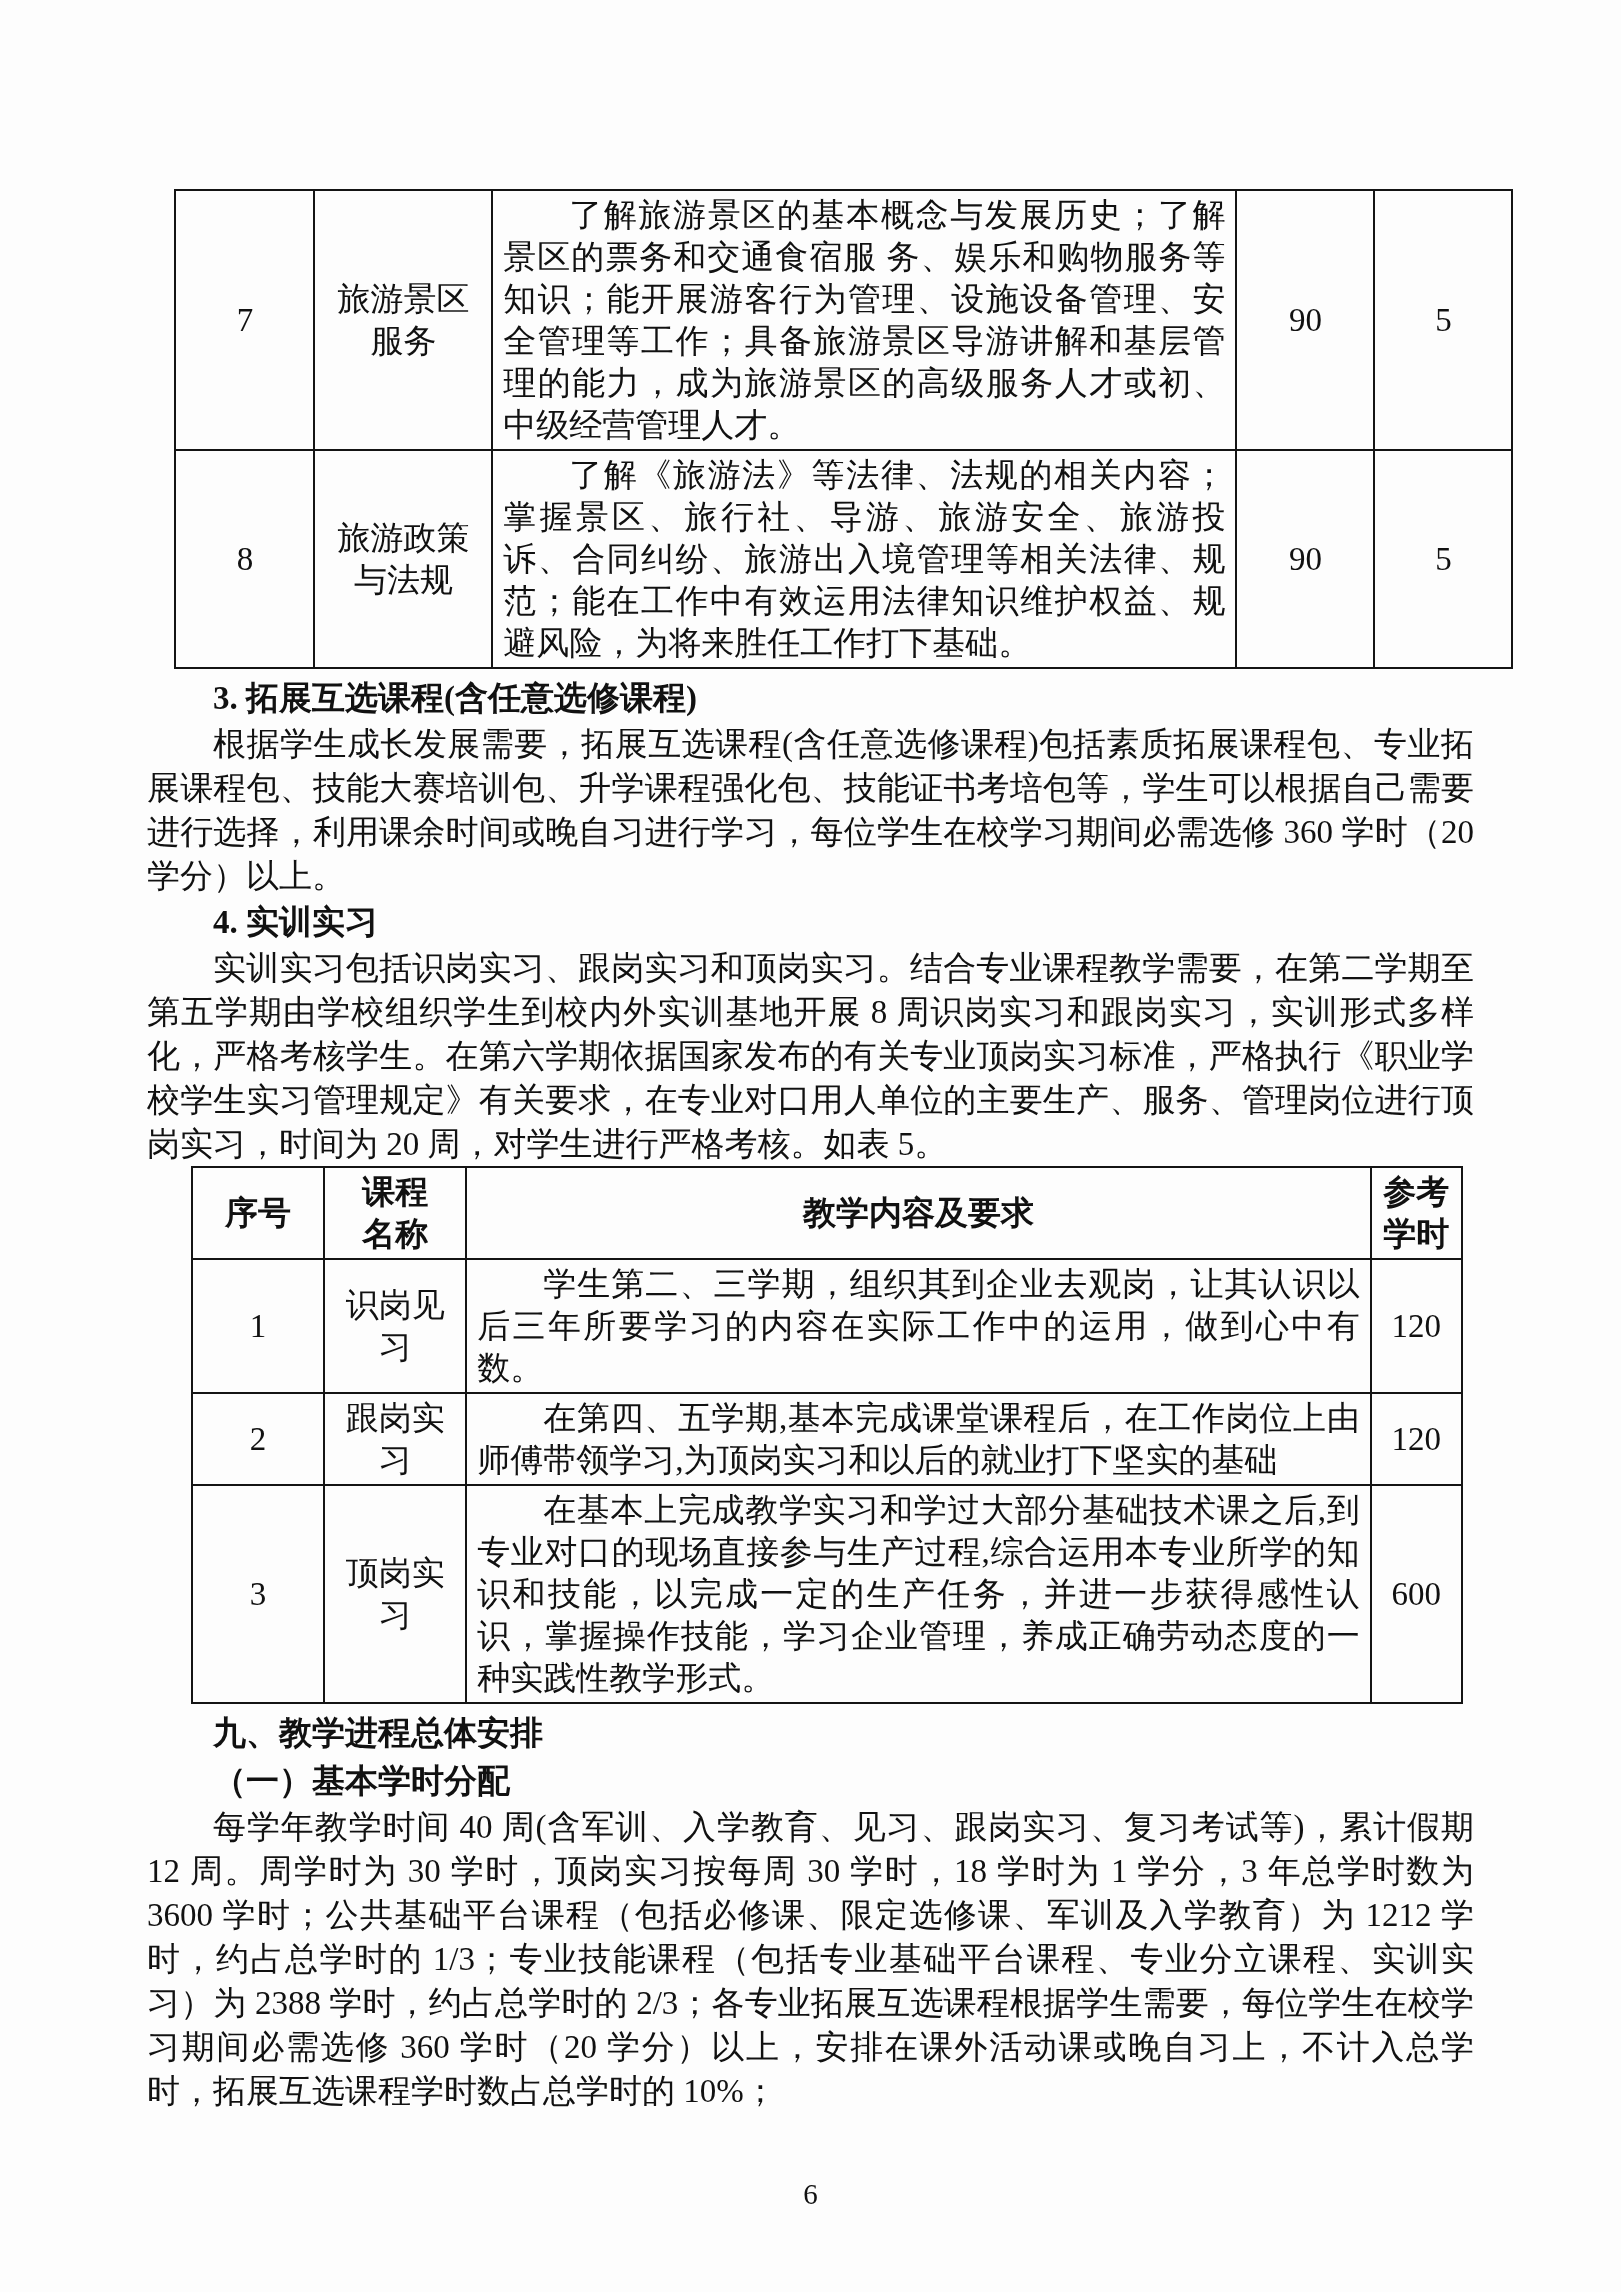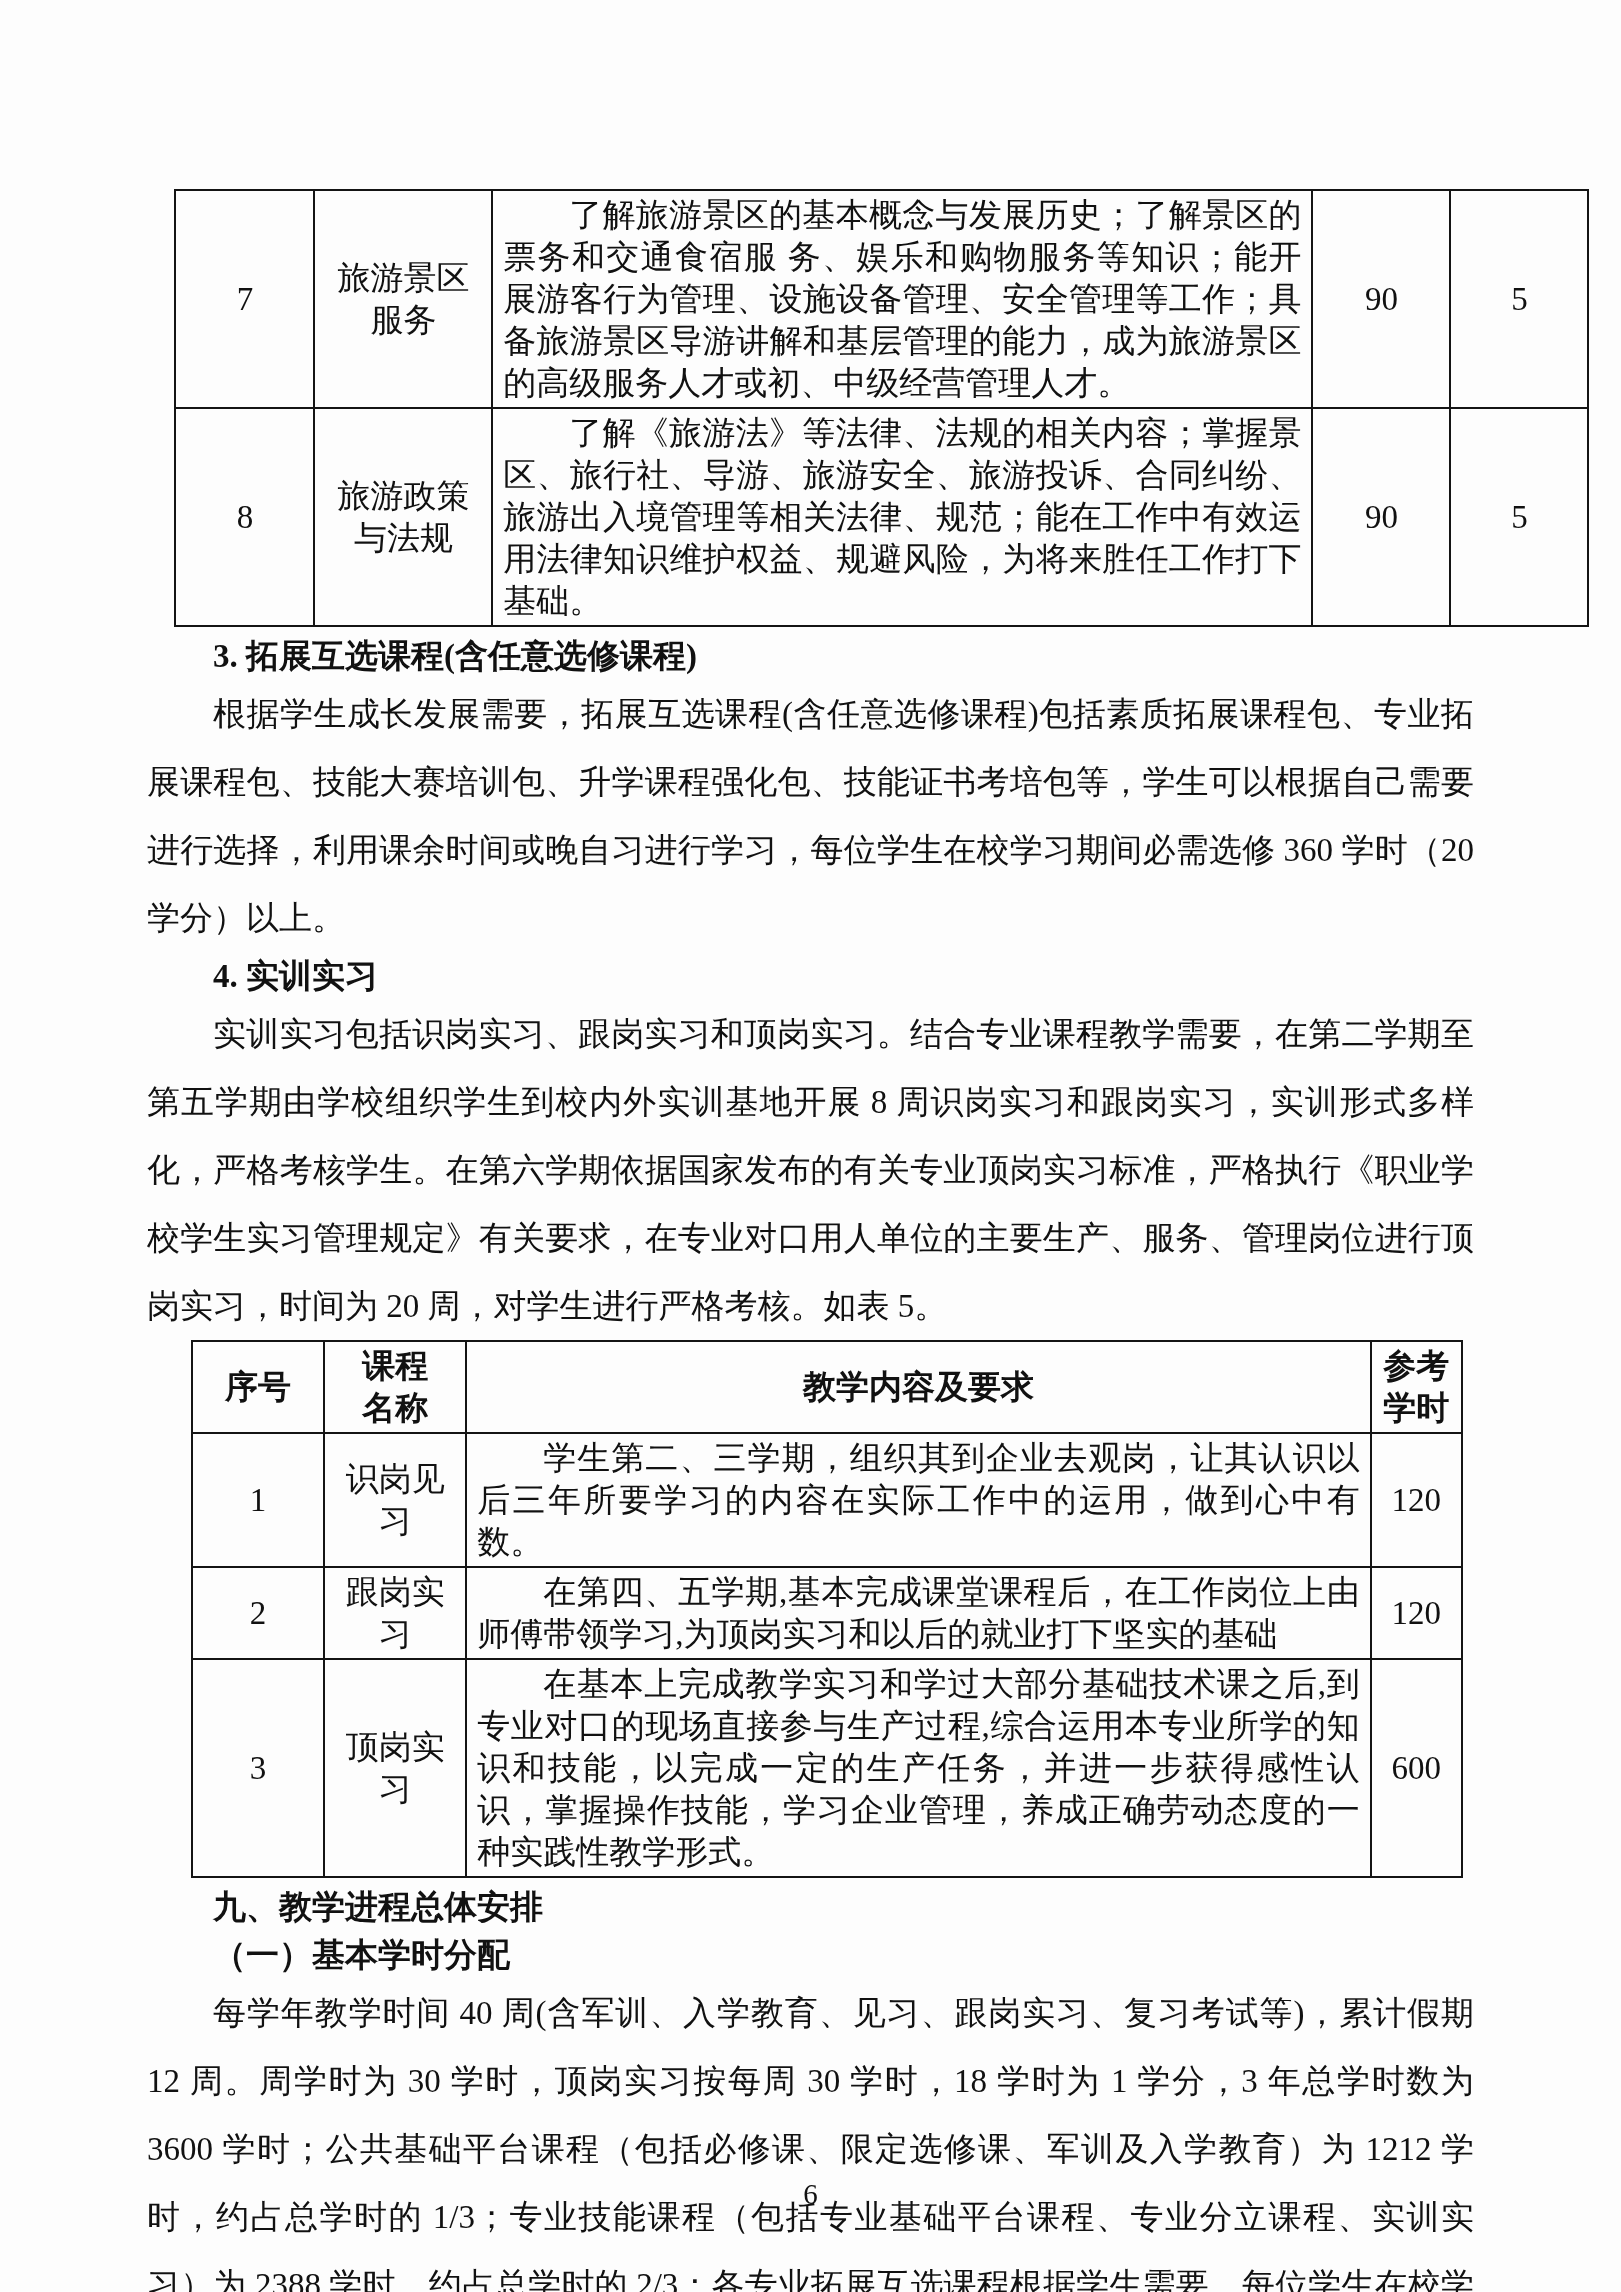--- a/index.html
+++ b/index.html
@@ -46,38 +46,38 @@
   }
   .cell-content {
     text-align: justify;
     text-indent: 2em;
     vertical-align: middle;
   }
   th.cell-center { font-weight: bold; }
   
   .t4 .col-no      { width: 139px; }
   .t4 .col-name    { width: 178px; }
-  .t4 .col-content { width: 820px; }
+  .t4 .col-content { width: 744px; }
   .t4 .col-hours   { width: 138px; }
   .t4 .col-credits { width: 138px; }
   
   .t5 .col-no      { width: 127px; }
   .t5 .col-name    { width: 137px; }
   .t5 .col-content { width: 870px; }
   .t5 .col-hours   { width: 88px; }
   
   .heading {
     margin: 0;
     font-weight: bold;
     line-height: 48px;
     text-indent: 2em;
   }
   .para {
     margin: 0;
-    line-height: 68px;
+    line-height: 44px;
     text-align: justify;
     text-indent: 2em;
   }
   .spacer-s { height: 5.9px; }
   .table-title {
     margin: 0;
     font-weight: bold;
     text-align: center;
     line-height: 55px;
   }

